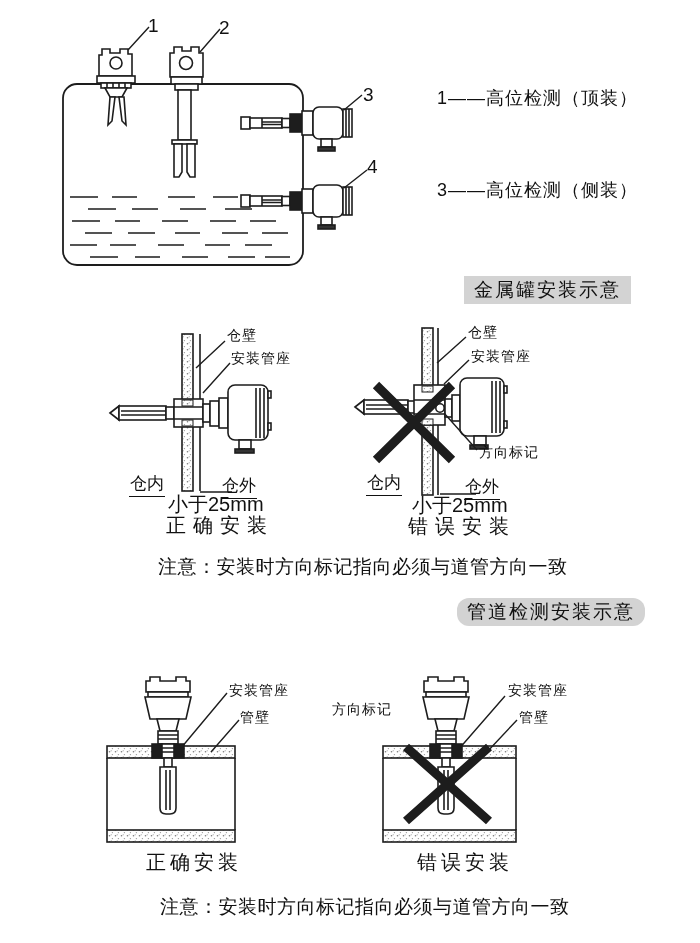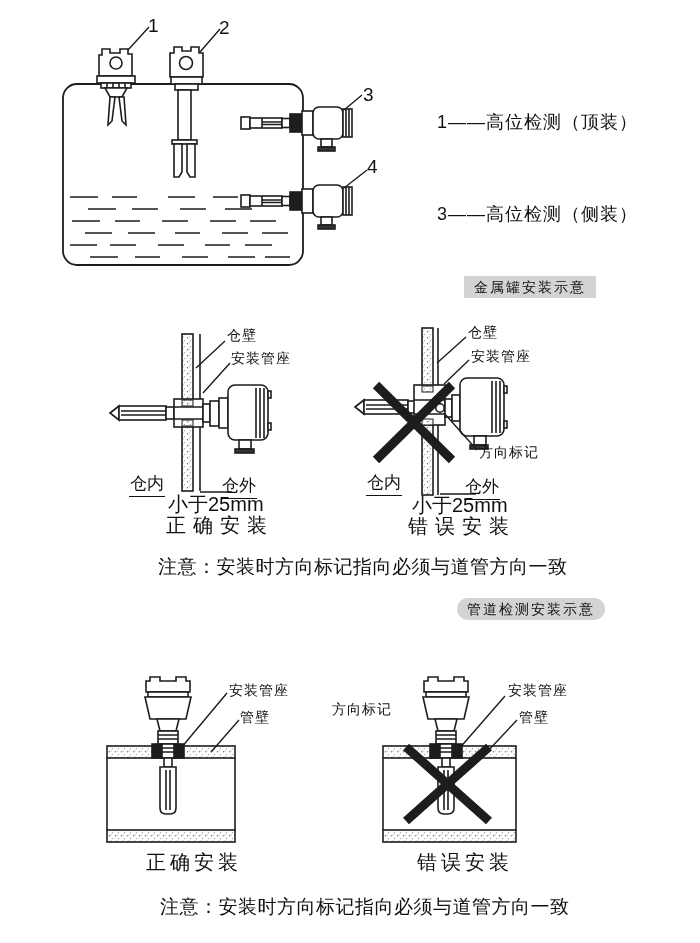--- a/index.html
+++ b/index.html
@@ -9,22 +9,22 @@
     --bg:#ffffff;
   }
   html,body{margin:0;padding:0;background:var(--bg);}
   .page{
     position:relative;width:700px;height:943px;background:var(--bg);
     font-family:"Liberation Sans",sans-serif;color:var(--text);overflow:hidden;
   }
   svg.art{position:absolute;left:0;top:0;color:var(--line);}
   .t{position:absolute;white-space:nowrap;color:var(--text);line-height:1.15;}
   .num{font-size:19px;}
-  .legend-line{font-size:18px;letter-spacing:1px;margin-top:24px;}
-  .badge{background:var(--header-bg);font-size:14px;letter-spacing:2px;padding:3px 10px;}
+  .legend-line{font-size:18px;letter-spacing:1px;}
+  .badge{background:var(--header-bg);font-size:19px;letter-spacing:2px;padding:3px 10px;}
   .lbl{font-size:14px;letter-spacing:1px;}
   .small{font-size:20px;}
   .inout{font-size:17px;border-bottom:1.6px solid var(--text);padding:0 1px 2px 1px;text-align:center;}
   .cap-mid{font-size:20px;letter-spacing:7px;}
   .cap-bot{font-size:20px;letter-spacing:4px;}
   .note{font-size:19px;letter-spacing:0.5px;}
 </style>
 </head>
 <body>
 

